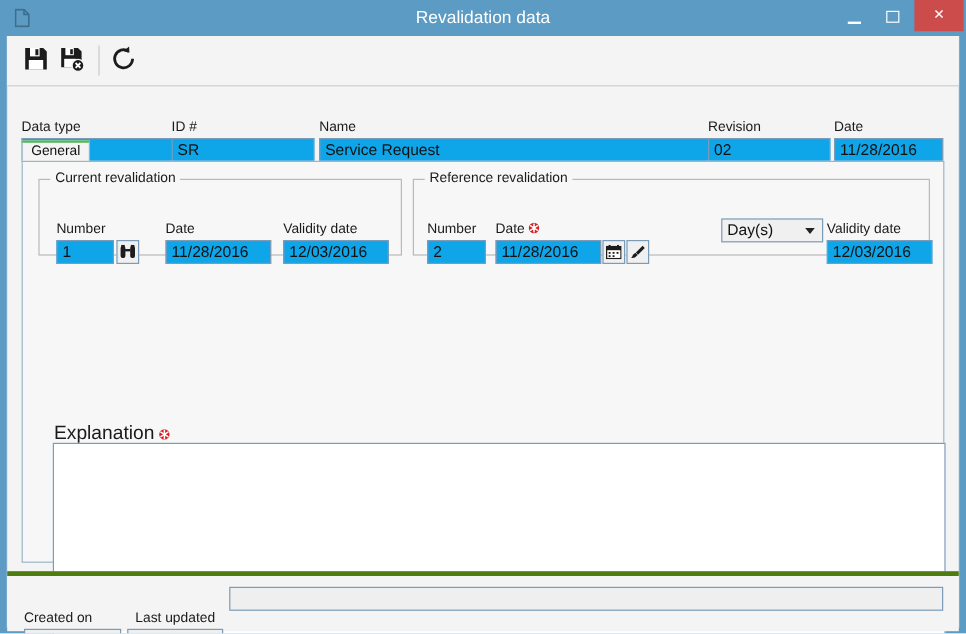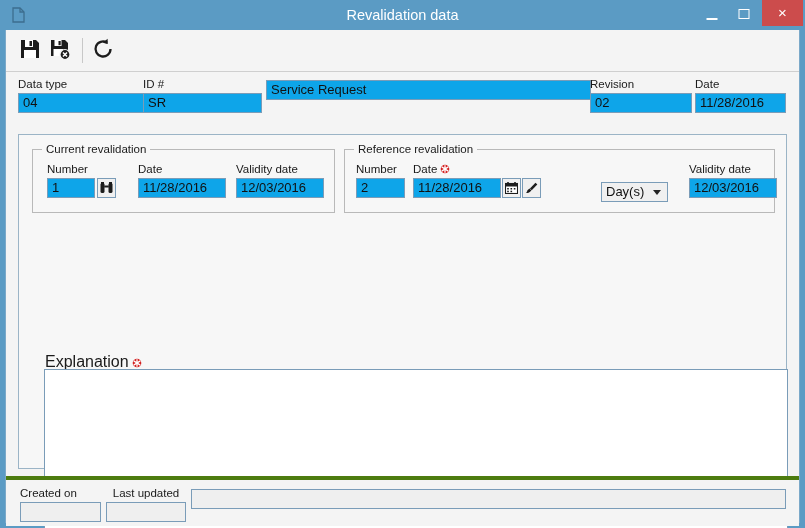--- a/index.html
+++ b/index.html
@@ -119,20 +119,21 @@
   
   .hdr-field {
     position: absolute;
   }
   .fld-label {
     font-size: 11.5px;
     color: #1a1a1a;
     line-height: 13px;
     white-space: nowrap;
     font-family: "Liberation Sans", sans-serif;
+    margin-top: 22px;
   }
   .fld-box {
     box-sizing: border-box;
     height: 20px;
     border: 1px solid #7a9cb8;
     background: #f0f0f0;
     font-size: 13px;
     line-height: 18px;
     padding: 0 4px;
     color: #111111;
@@ -325,33 +326,37 @@
       <div class="fld-label">Data type</div>
       <div class="fld-box editable" style="width:138px; margin-top:2px;">04</div>
     </div>
 
     <div class="hdr-field" style="left:137px; top:48px; width:119px;">
       <div class="fld-label">ID #</div>
       <div class="fld-box editable" style="width:119px; margin-top:2px;">SR</div>
     </div>
 
     <div class="hdr-field" style="left:260px; top:48px; width:325px;">
+      <div class="fld-label">Name</div>
       <div class="fld-box editable" style="width:325px; margin-top:2px;">Service Request</div>
     </div>
 
     <div class="hdr-field" style="left:584px; top:48px; width:102px;">
       <div class="fld-label">Revision</div>
       <div class="fld-box editable" style="width:102px; margin-top:2px;">02</div>
     </div>
 
     <div class="hdr-field" style="left:689px; top:48px; width:91px;">
       <div class="fld-label">Date</div>
       <div class="fld-box editable" style="width:91px; margin-top:2px;">11/28/2016</div>
     </div>
 
+    <div class="tabstrip">
+      <div class="tab">General</div>
+    </div>
 
     <div class="tabpage">
 
       <div class="groupbox" style="left:13px; top:14px; width:303px; height:64px;">
         <span class="group-title">Current revalidation</span>
 
         <div style="position:absolute; left:14px; top:13px;">
           <div class="fld-label">Number</div>
           <div style="position:relative; margin-top:2px; width:69px; height:20px;">
             <div class="fld-box editable" style="width:48px; position:absolute; left:0; top:0;">1</div>
@@ -412,21 +417,21 @@
             <div class="icon-btn" style="left:109px; top:0;">
               <svg width="13" height="12" viewBox="0 0 13 12">
                 <path d="M10.5 0.8 l1.8 1.8 l-5.6 5.6 l-1.8 -1.8 z" fill="#1c1c1c"></path>
                 <path d="M4.6 6.6 l1.8 1.8 l-1.6 1.6 c-1.1 1.1 -3.1 1.2 -4 0.6 c1.2 -0.4 1.5 -1.4 1.6 -2.3 z" fill="#1c1c1c"></path>
               </svg>
             </div>
           </div>
         </div>
 
 
-        <div class="dropdown" style="left:256px; top:32px; width:67px;">
+        <div class="dropdown" style="left:256px; top:32px; width:85px;">
           <span>Day(s)</span>
           <span class="dd-arrow"></span>
         </div>
 
         <div style="position:absolute; left:344px; top:13px;">
           <div class="fld-label">Validity date</div>
           <div class="fld-box editable" style="width:88px; margin-top:2px;">12/03/2016</div>
         </div>
       </div>
 

